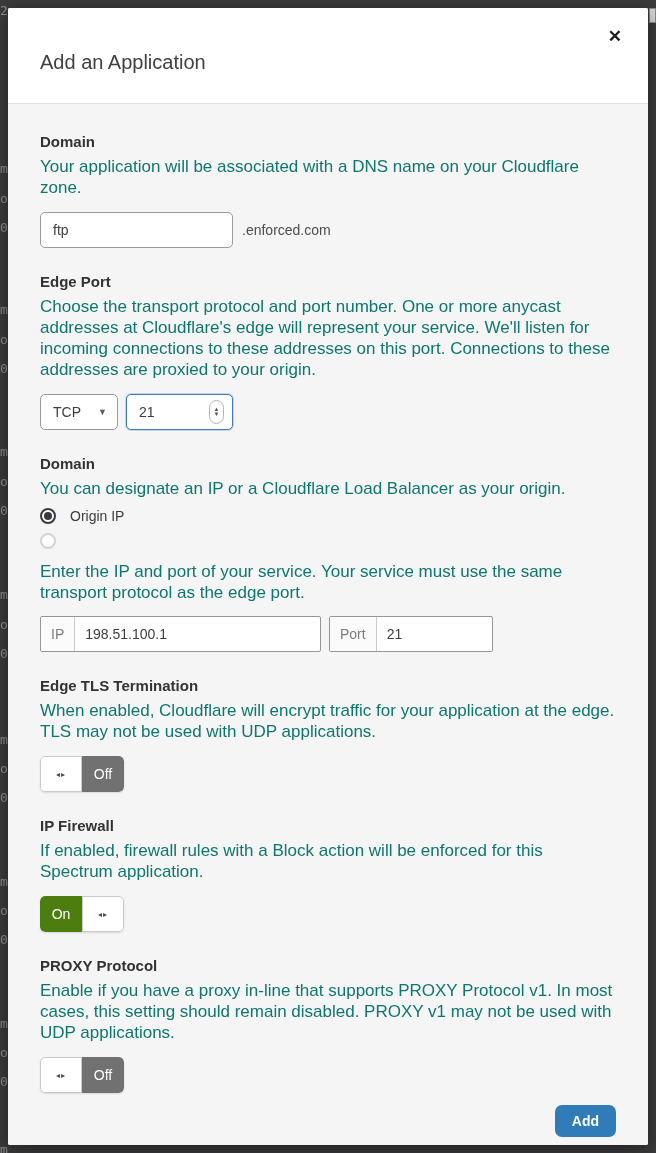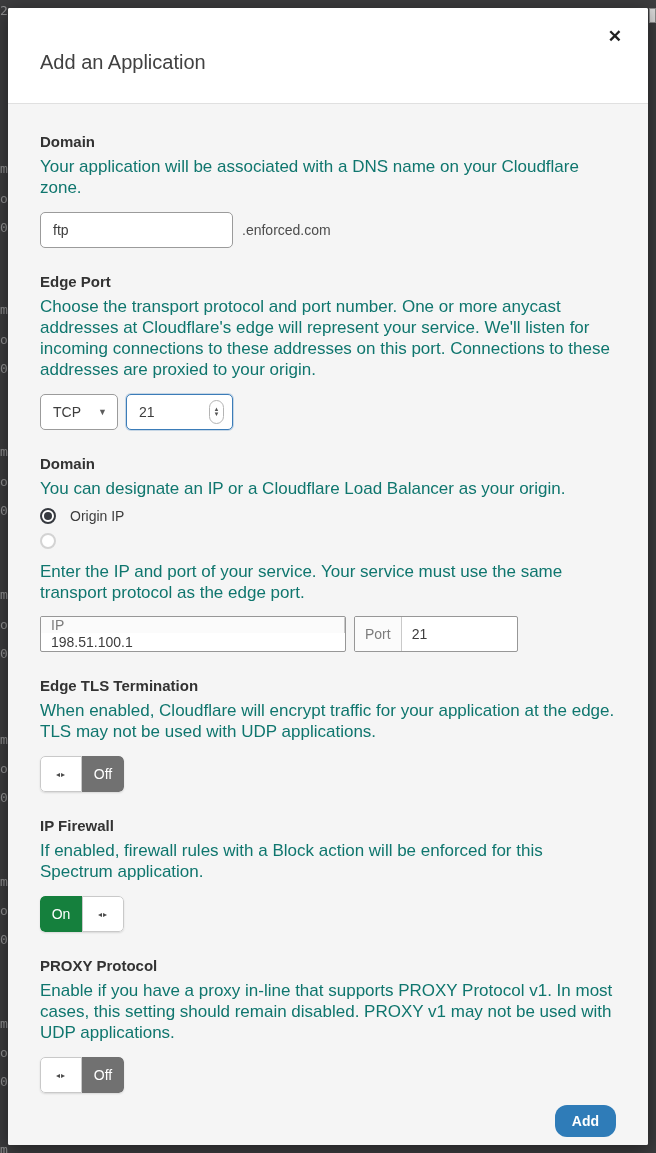--- a/index.html
+++ b/index.html
@@ -188,21 +188,21 @@
   
   .prefix-group {
     height: 36px;
     border: 1px solid #979797;
     border-radius: 2px;
     background: #ffffff;
     display: flex;
     align-items: stretch;
     overflow: hidden;
   }
-  .prefix-group.ip-group { width: 306px; flex-direction: column; }
+  .prefix-group.ip-group { width: 281px; }
   .prefix-group.port-group { width: 164px; margin-left: 8px; }
   .prefix-label {
     display: flex;
     align-items: center;
     padding: 0 10px;
     font-size: 14px;
     color: #7c7c7c;
     background: #fbfbfb;
     border-right: 1px solid #c9c9c9;
     flex: 0 0 auto;
@@ -243,36 +243,36 @@
   }
   .toggle .handle.left  { border-radius: 5px 0 0 5px; }
   .toggle .handle.right { border-radius: 0 5px 5px 0; }
   .toggle .arrows { font-size: 8px; letter-spacing: 1px; color: #4a4a4a; }
   .toggle .state-off {
     background: #717171;
     color: #ffffff;
     border-radius: 0 5px 5px 0;
   }
   .toggle .state-on {
-    background: #15803d;
+    background: #4d7c0f;
     color: #ffffff;
     border-radius: 5px 0 0 5px;
   }
 
   
   .footer-row {
     display: flex;
     justify-content: flex-end;
     margin-top: 12px;
   }
   .add-btn {
     background: #2f7cb8;
     color: #ffffff;
     border: none;
-    border-radius: 12px;
+    border-radius: 7px;
     font-family: "Liberation Sans", sans-serif;
     font-size: 14px;
     font-weight: 700;
     padding: 8px 17px;
     cursor: pointer;
   }
 </style>
 </head>
 <body>
 

